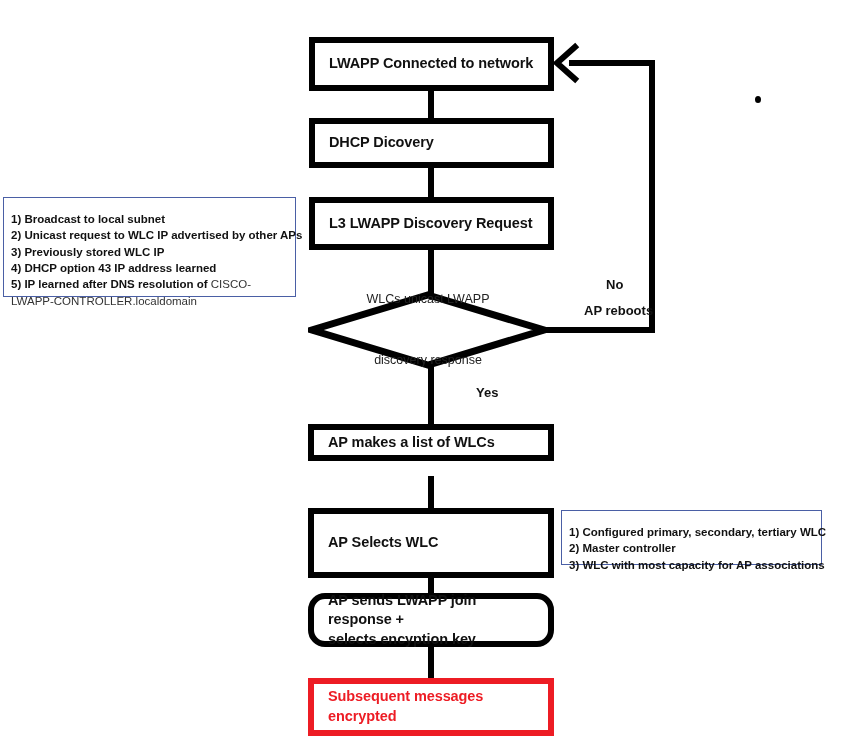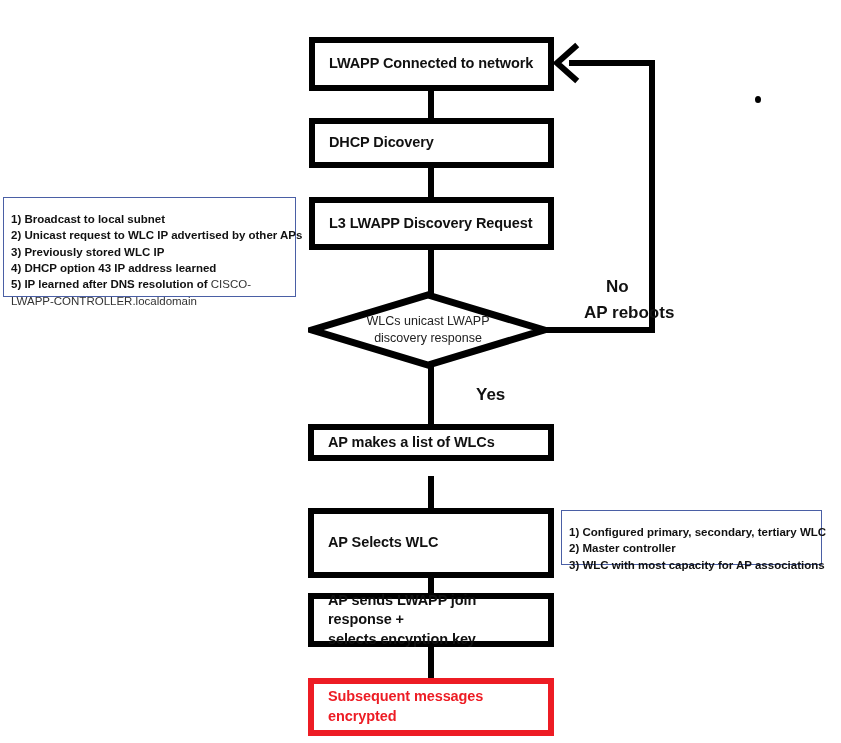--- a/index.html
+++ b/index.html
@@ -52,21 +52,21 @@
   }
   .diamond-text {
     position: absolute;
     left: 0;
     top: 0;
     width: 100%;
     height: 100%;
     display: flex;
     flex-direction: column;
     align-items: center;
-    justify-content: center;
+    justify-content: space-between;
     pointer-events: none;
   }
   .diamond-text span {
     font-size: 12.5px;
     color: #222222;
     line-height: 1.35;
     white-space: nowrap;
   }
 
   
@@ -80,21 +80,21 @@
     position: absolute;
     left: 0;
     top: 0;
     z-index: 2;
     pointer-events: none;
   }
 
   
   .edge-label {
     position: absolute;
-    font-size: 17px;
+    font-size: 13px;
     font-weight: bold;
     color: #111111;
     white-space: nowrap;
     z-index: 4;
     padding-left: 38px;
   }
 
   
   .note {
     position: absolute;
@@ -170,21 +170,21 @@
   </div>
 
   <div class="node" id="node-ap-makes-list" style="left:308px; top:424px; width:246px; height:37px;">
     <span class="label">AP makes a list of WLCs</span>
   </div>
 
   <div class="node" id="node-ap-selects-wlc" style="left:308px; top:508px; width:246px; height:70px;">
     <span class="label">AP Selects WLC</span>
   </div>
 
-  <div class="node" id="node-ap-sends-join" style="left:308px; top:593px; width:246px; height:54px;">
+  <div class="node" id="node-ap-sends-join" style="left:308px; top:593px; width:246px; height:54px;border-radius:17px;">
     <span class="label">
       <span>AP sends LWAPP join response +</span><br>
       <span>selects encyption key</span>
     </span>
   </div>
 
   <div class="node terminal" id="node-subsequent-encrypted" style="left:308px; top:678px; width:246px; height:58px;">
     <span class="label">
       <span>Subsequent messages</span><br>
       <span>encrypted</span>

